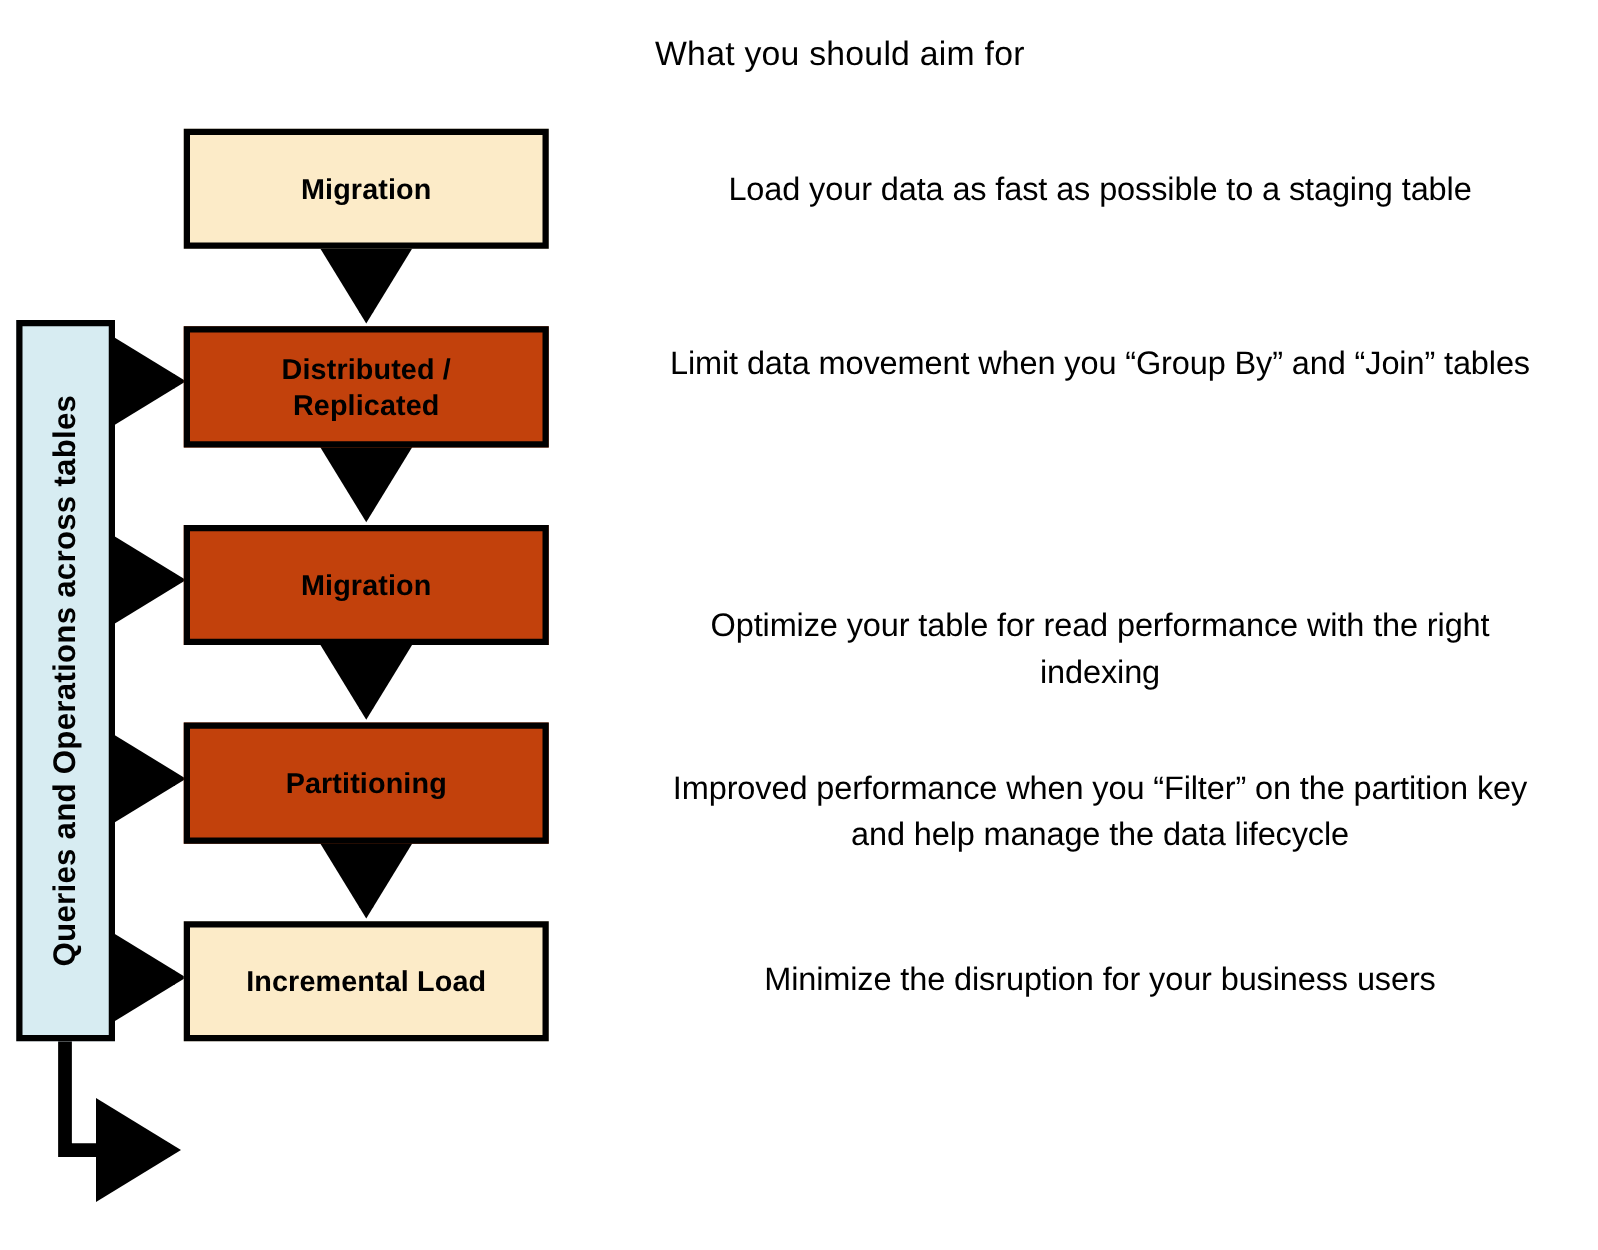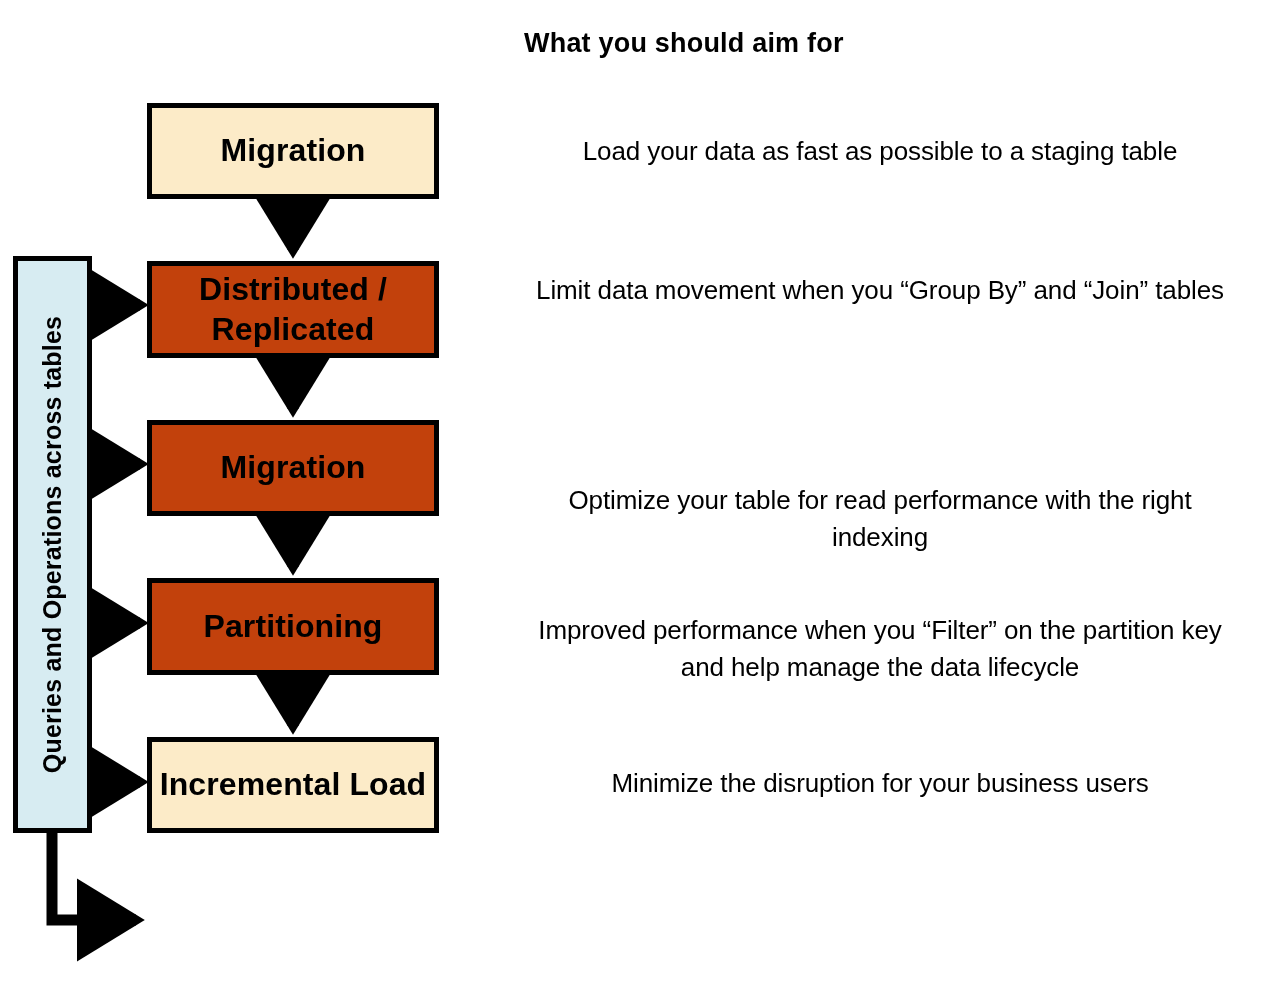--- a/index.html
+++ b/index.html
@@ -20,39 +20,39 @@
     background: #ffffff;
     overflow: hidden;
   }
 
   
   .title {
     position: absolute;
     left: 524px;
     top: 28px;
     font-size: 27px;
-    font-weight: bold;
+    font-weight: normal;
     letter-spacing: 0.2px;
     white-space: nowrap;
   }
 
   
   .flow-box {
     position: absolute;
     left: 147px;
     width: 292px;
     box-sizing: border-box;
     border: 5px solid #000000;
     display: flex;
     align-items: center;
     justify-content: center;
     text-align: center;
   }
   .flow-box .box-label {
-    font-size: 32px;
+    font-size: 23px;
     font-weight: bold;
     line-height: 1.22;
     letter-spacing: 0.1px;
   }
   .fill-cream { background: #fcebc8; }
   .fill-green { background: #c2410c; }
 
   #box-migration   { top: 103px;  height: 96px; }
   #box-distributed { top: 261px;  height: 97px; }
   #box-indexing    { top: 420px;  height: 96px; }

